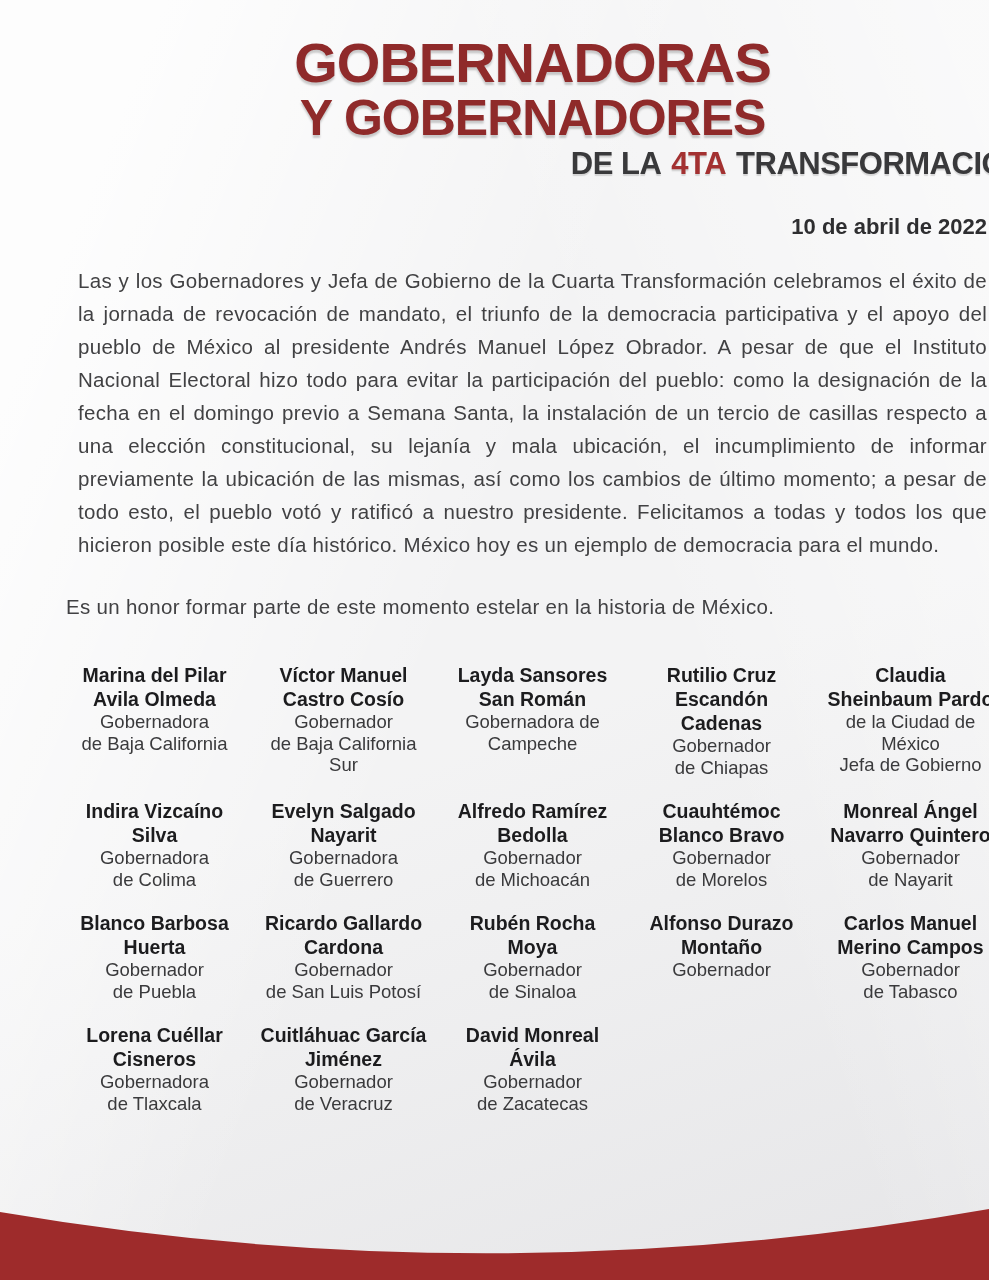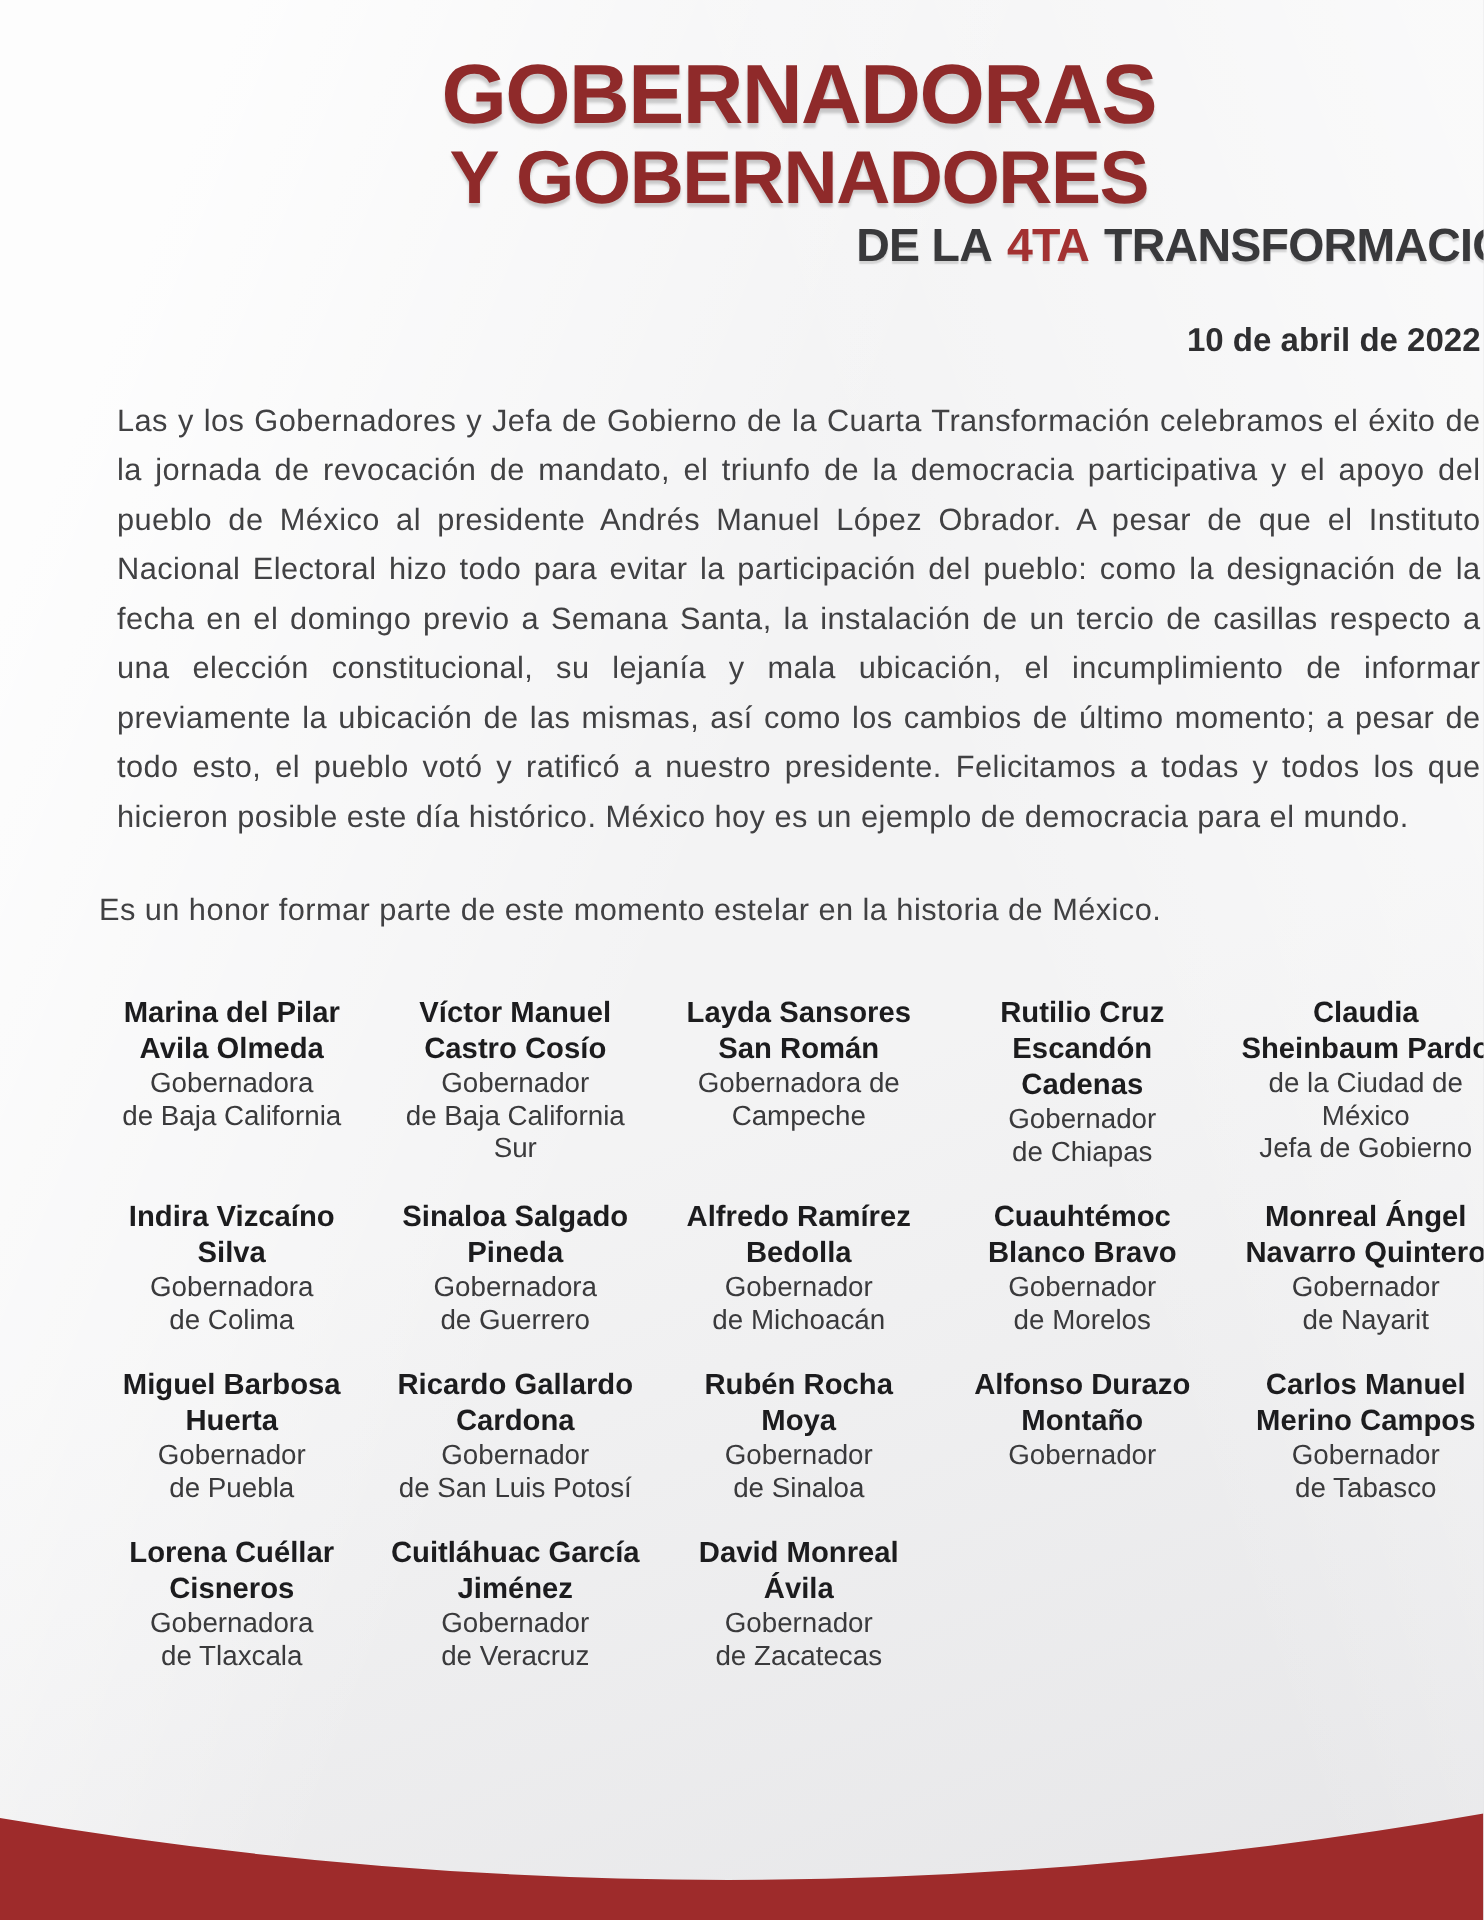--- a/index.html
+++ b/index.html
@@ -128,41 +128,41 @@
       <div class="sig-name">Claudia Sheinbaum Pardo</div>
       <div class="sig-role">de la Ciudad de México</div>
       <div class="sig-role">Jefa de Gobierno</div>
     </div>
     <div class="sig">
       <div class="sig-name">Indira Vizcaíno Silva</div>
       <div class="sig-role">Gobernadora</div>
       <div class="sig-role">de Colima</div>
     </div>
     <div class="sig">
-      <div class="sig-name">Sinaloa Salgado Pineda</div>
+      <div class="sig-name">Evelyn Salgado Nayarit</div>
       <div class="sig-role">Gobernadora</div>
       <div class="sig-role">de Guerrero</div>
     </div>
     <div class="sig">
       <div class="sig-name">Alfredo Ramírez Bedolla</div>
       <div class="sig-role">Gobernador</div>
       <div class="sig-role">de Michoacán</div>
     </div>
     <div class="sig">
       <div class="sig-name">Cuauhtémoc Blanco Bravo</div>
       <div class="sig-role">Gobernador</div>
       <div class="sig-role">de Morelos</div>
     </div>
     <div class="sig">
       <div class="sig-name">Monreal Ángel Navarro Quintero</div>
       <div class="sig-role">Gobernador</div>
       <div class="sig-role">de Nayarit</div>
     </div>
     <div class="sig">
-      <div class="sig-name">Miguel Barbosa Huerta</div>
+      <div class="sig-name">Blanco Barbosa Huerta</div>
       <div class="sig-role">Gobernador</div>
       <div class="sig-role">de Puebla</div>
     </div>
     <div class="sig">
       <div class="sig-name">Ricardo Gallardo Cardona</div>
       <div class="sig-role">Gobernador</div>
       <div class="sig-role">de San Luis Potosí</div>
     </div>
     <div class="sig">
       <div class="sig-name">Rubén Rocha Moya</div>

